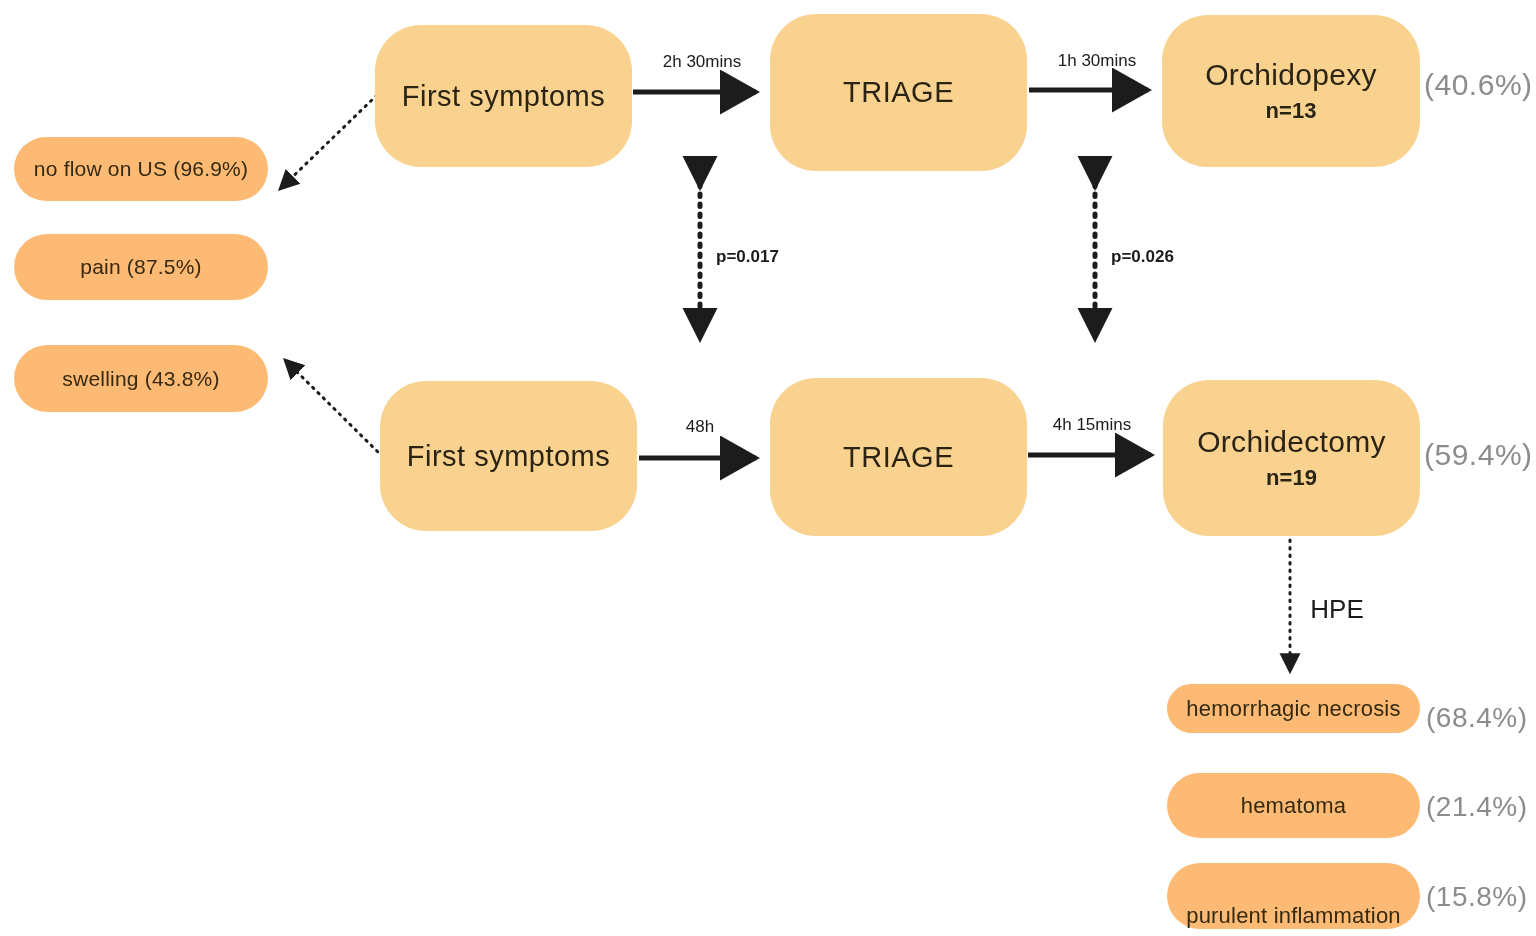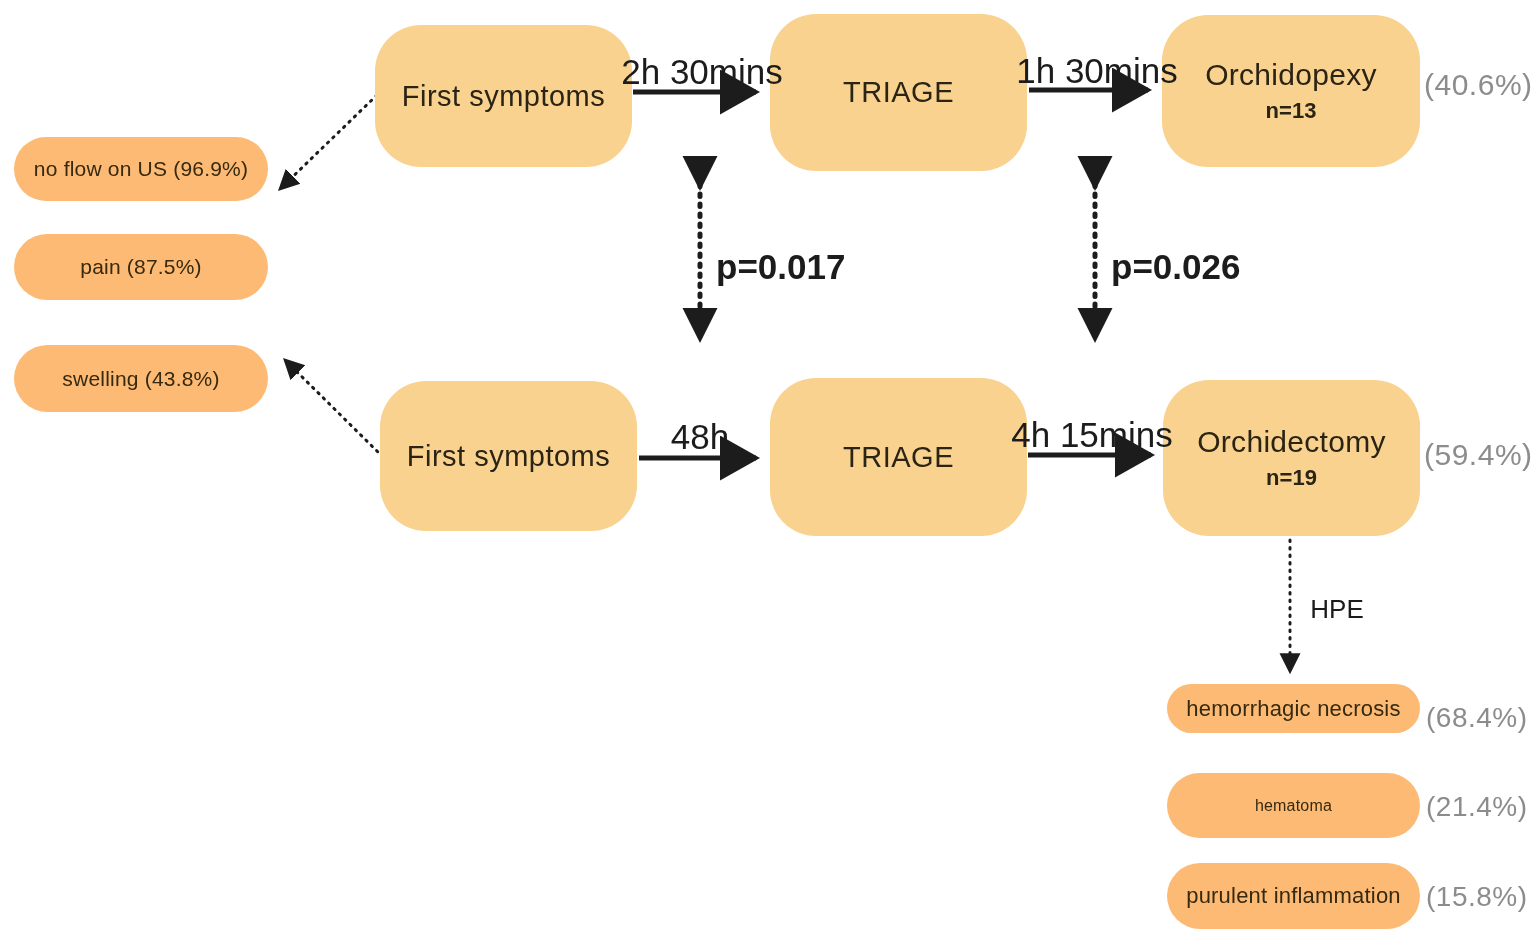--- a/index.html
+++ b/index.html
@@ -55,28 +55,28 @@
     color: #35290F;
     text-align: center;
     font-size: 21px;
     letter-spacing: 0.2px;
     padding: 0 10px;
   }
   .pill-no-flow  { left: 14px; top: 137px; width: 254px; height: 64px; }
   .pill-pain     { left: 14px; top: 234px; width: 254px; height: 66px; }
   .pill-swelling { left: 14px; top: 345px; width: 254px; height: 67px; }
   .pill-hn       { left: 1167px; top: 684px; width: 253px; height: 49px; font-size: 22px; }
-  .pill-hematoma { left: 1167px; top: 773px; width: 253px; height: 65px; font-size: 16px; }
-  .pill-purulent { left: 1167px; top: 863px; width: 253px; height: 66px; font-size: 22px; }
+  .pill-hematoma { left: 1167px; top: 773px; width: 253px; height: 65px; font-size: 22px; }
+  .pill-purulent { left: 1167px; top: 863px; width: 253px; height: 66px; font-size: 22px; align-items: flex-end; }
 
   
   .lbl {
     position: absolute;
     color: #1C1C1C;
-    font-size: 35px;
+    font-size: 17px;
     text-align: center;
   }
   .lbl-bold { font-weight: 700; }
   .lbl-gray {
     color: #8C8C8C;
     font-weight: 400;
     font-size: 30px;
     letter-spacing: 0.5px;
   }
 

